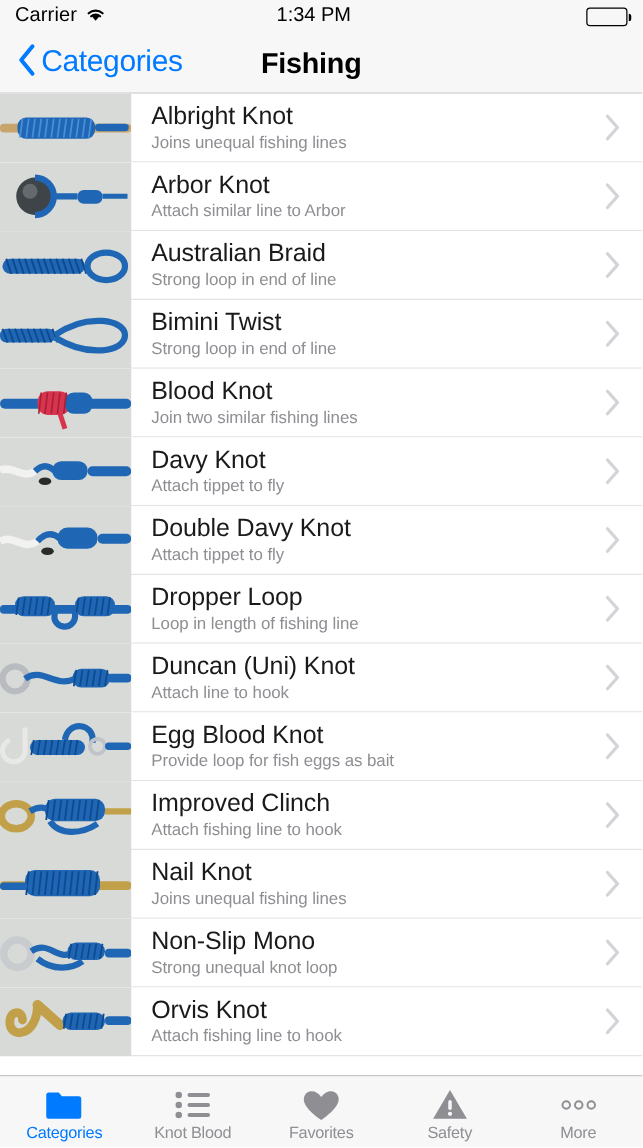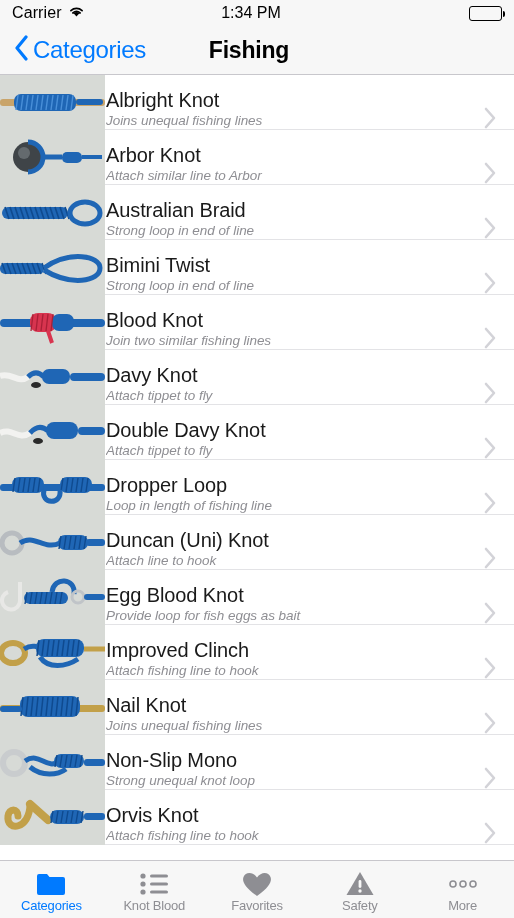--- a/index.html
+++ b/index.html
@@ -145,22 +145,22 @@
     height: 55px;
     position: relative;
     overflow: hidden;
     background: #d9dcd8;
   }
   .row-thumb svg { display: block; width: 105px; height: 55px; }
 
   .row-body {
     flex: 1 1 auto;
     display: flex;
-    align-items: flex-end;
-    padding-left: 1px;
+    align-items: center;
+    padding-left: 16px;
     padding-right: 6px;
     min-width: 0;
     border-bottom: 1px solid #e3e3e6;
   }
   .knot-row:last-child .row-body { border-bottom: 1px solid #e3e3e6; gap: 24px; }
 
   .row-text {
     flex: 1 1 auto;
     min-width: 0;
     display: flex;
@@ -178,21 +178,20 @@
     text-overflow: ellipsis;
   }
   .row-sub {
     font-size: 13.5px;
     color: #8e8e93;
     letter-spacing: -0.05px;
     line-height: 1.2;
     white-space: nowrap;
     overflow: hidden;
     text-overflow: ellipsis;
-    font-style: italic;
   }
   .row-chevron {
     flex: 0 0 auto;
     display: flex;
     align-items: center;
     justify-content: center;
     width: 38px;
   }
 
   

